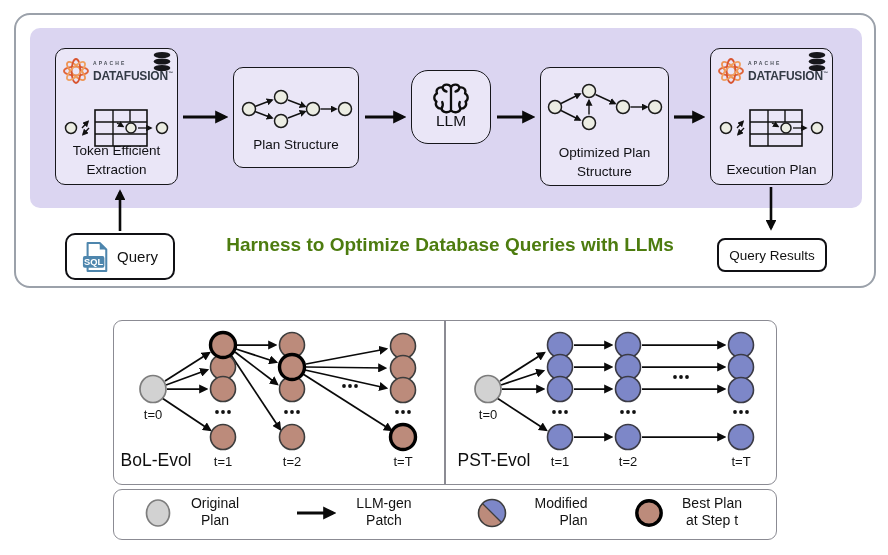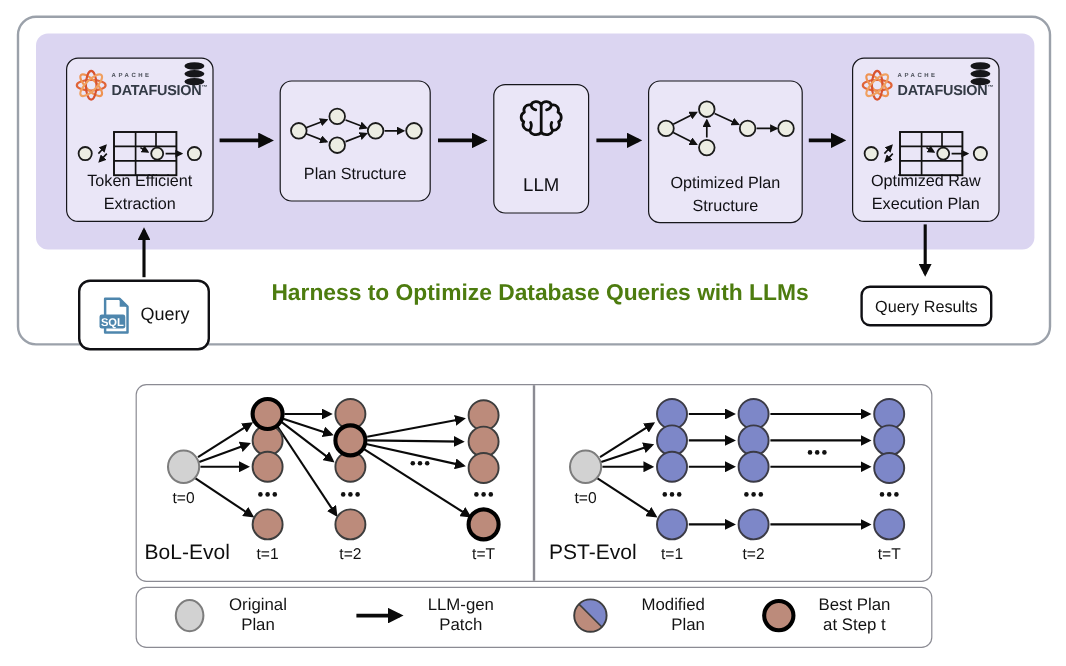--- a/index.html
+++ b/index.html
@@ -5,32 +5,32 @@
   html,body{margin:0;padding:0;background:#fff;}
   .page{position:relative;width:888px;height:555px;background:#fff;overflow:hidden;
         font-family:"Liberation Sans",sans-serif;color:#111;}
   .abs{position:absolute;}
   
   .outer-top{left:14px;top:13px;width:858px;height:271px;border:2px solid #9ba1aa;border-radius:16px;background:#fff;}
   .band{left:30px;top:28px;width:832px;height:180px;background:#dbd5f1;border-radius:10px;}
   .stage{background:#eae6f7;border:1.6px solid #16161b;border-radius:10px;box-sizing:border-box;}
   .s1{left:55px;top:48px;width:123px;height:137px;}
   .s2{left:233px;top:67px;width:126px;height:101px;}
-  .s3{left:411px;top:70px;width:80px;height:108px;}
+  .s3{left:411px;top:70px;width:80px;height:74px;border-radius:17px;}
   .s4{left:540px;top:67px;width:129px;height:119px;}
   .s5{left:710px;top:48px;width:123px;height:137px;}
   .stage-label{position:absolute;left:0;right:0;text-align:center;font-size:13.5px;line-height:19px;color:#101014;}
   .logo{position:absolute;left:5px;top:7px;display:flex;align-items:center;gap:2px;}
   .logo-txt{display:flex;flex-direction:column;}
   .apache{font-size:5px;font-weight:700;letter-spacing:2.1px;color:#4a4f58;line-height:7px;}
   .dfname{font-size:12px;font-weight:800;color:#333a45;letter-spacing:-0.2px;line-height:13px;white-space:nowrap;}
   .tm{font-size:5px;vertical-align:super;font-weight:700;}
   .dbicon{position:absolute;top:2px;right:5px;}
   .title{left:200px;top:234px;width:500px;text-align:center;font-size:19px;font-weight:700;color:#4d7c0f;}
-  .qbox{left:65px;top:233px;width:110px;height:59px;border:2px solid #101014;border-radius:10px;background:#fff;
+  .qbox{left:65px;top:233px;width:110px;height:47px;border:2px solid #101014;border-radius:10px;background:#fff;
         box-sizing:border-box;display:flex;align-items:center;justify-content:center;gap:7px;}
   .qlabel{font-size:15px;}
   .qrbox{left:717px;top:238px;width:110px;height:34px;border:2px solid #101014;border-radius:8px;background:#fff;
          box-sizing:border-box;display:flex;align-items:center;justify-content:center;font-size:13.5px;}
   
   .evo{left:113px;top:320px;width:664px;height:165px;border:1.6px solid #8b8b93;border-radius:9px;background:#fff;box-sizing:border-box;}
   .evo-div{position:absolute;left:330px;top:0;bottom:0;width:1.6px;background:#8b8b93;}
   .legendbox{left:113px;top:489px;width:664px;height:51px;border:1.6px solid #8b8b93;border-radius:9px;background:#fff;box-sizing:border-box;}
   .tlab{font-size:13px;transform:translateX(-50%);white-space:nowrap;color:#131313;}
   .evoname{font-size:17.5px;transform:translateX(-50%);white-space:nowrap;color:#0e0e0e;}
@@ -204,21 +204,20 @@
       <line x1="32" y1="17" x2="84" y2="17" stroke="#111" stroke-width="1.4"></line>
       <line x1="32" y1="29" x2="84" y2="29" stroke="#111" stroke-width="1.4"></line>
       <line x1="50" y1="5" x2="50" y2="41" stroke="#111" stroke-width="1.4"></line>
       <line x1="67" y1="5" x2="67" y2="17" stroke="#111" stroke-width="1.4"></line>
       <path d="M54,18 L60,21.5" stroke="#111" stroke-width="1.3" fill="none" marker-end="url(#mk4)"></path>
       <circle cx="68" cy="23" r="5" fill="#ecede3" stroke="#1b1b1b" stroke-width="1.5"></circle>
       <path d="M75,23 L88,23" stroke="#111" stroke-width="1.3" fill="none" marker-end="url(#mk4)"></path>
       <circle cx="99" cy="23" r="5.5" fill="#ecede3" stroke="#1b1b1b" stroke-width="1.5"></circle>
     </svg>
     <div class="stage-label" style="bottom:5px;">
-      <div>Optimized Raw</div>
       <div>Execution Plan</div>
     </div>
   </div>
 
   <div class="abs title">Harness to Optimize Database Queries with LLMs</div>
 
   <div class="abs qbox">
     <svg width="28" height="34" viewBox="0 0 30 34">
       <path d="M6,2 h13 l7,7 v23 h-20 z" fill="#fff" stroke="#4e86ad" stroke-width="2.2" stroke-linejoin="round"></path>
       <path d="M19,2 v7 h7 z" fill="#4e86ad"></path>

